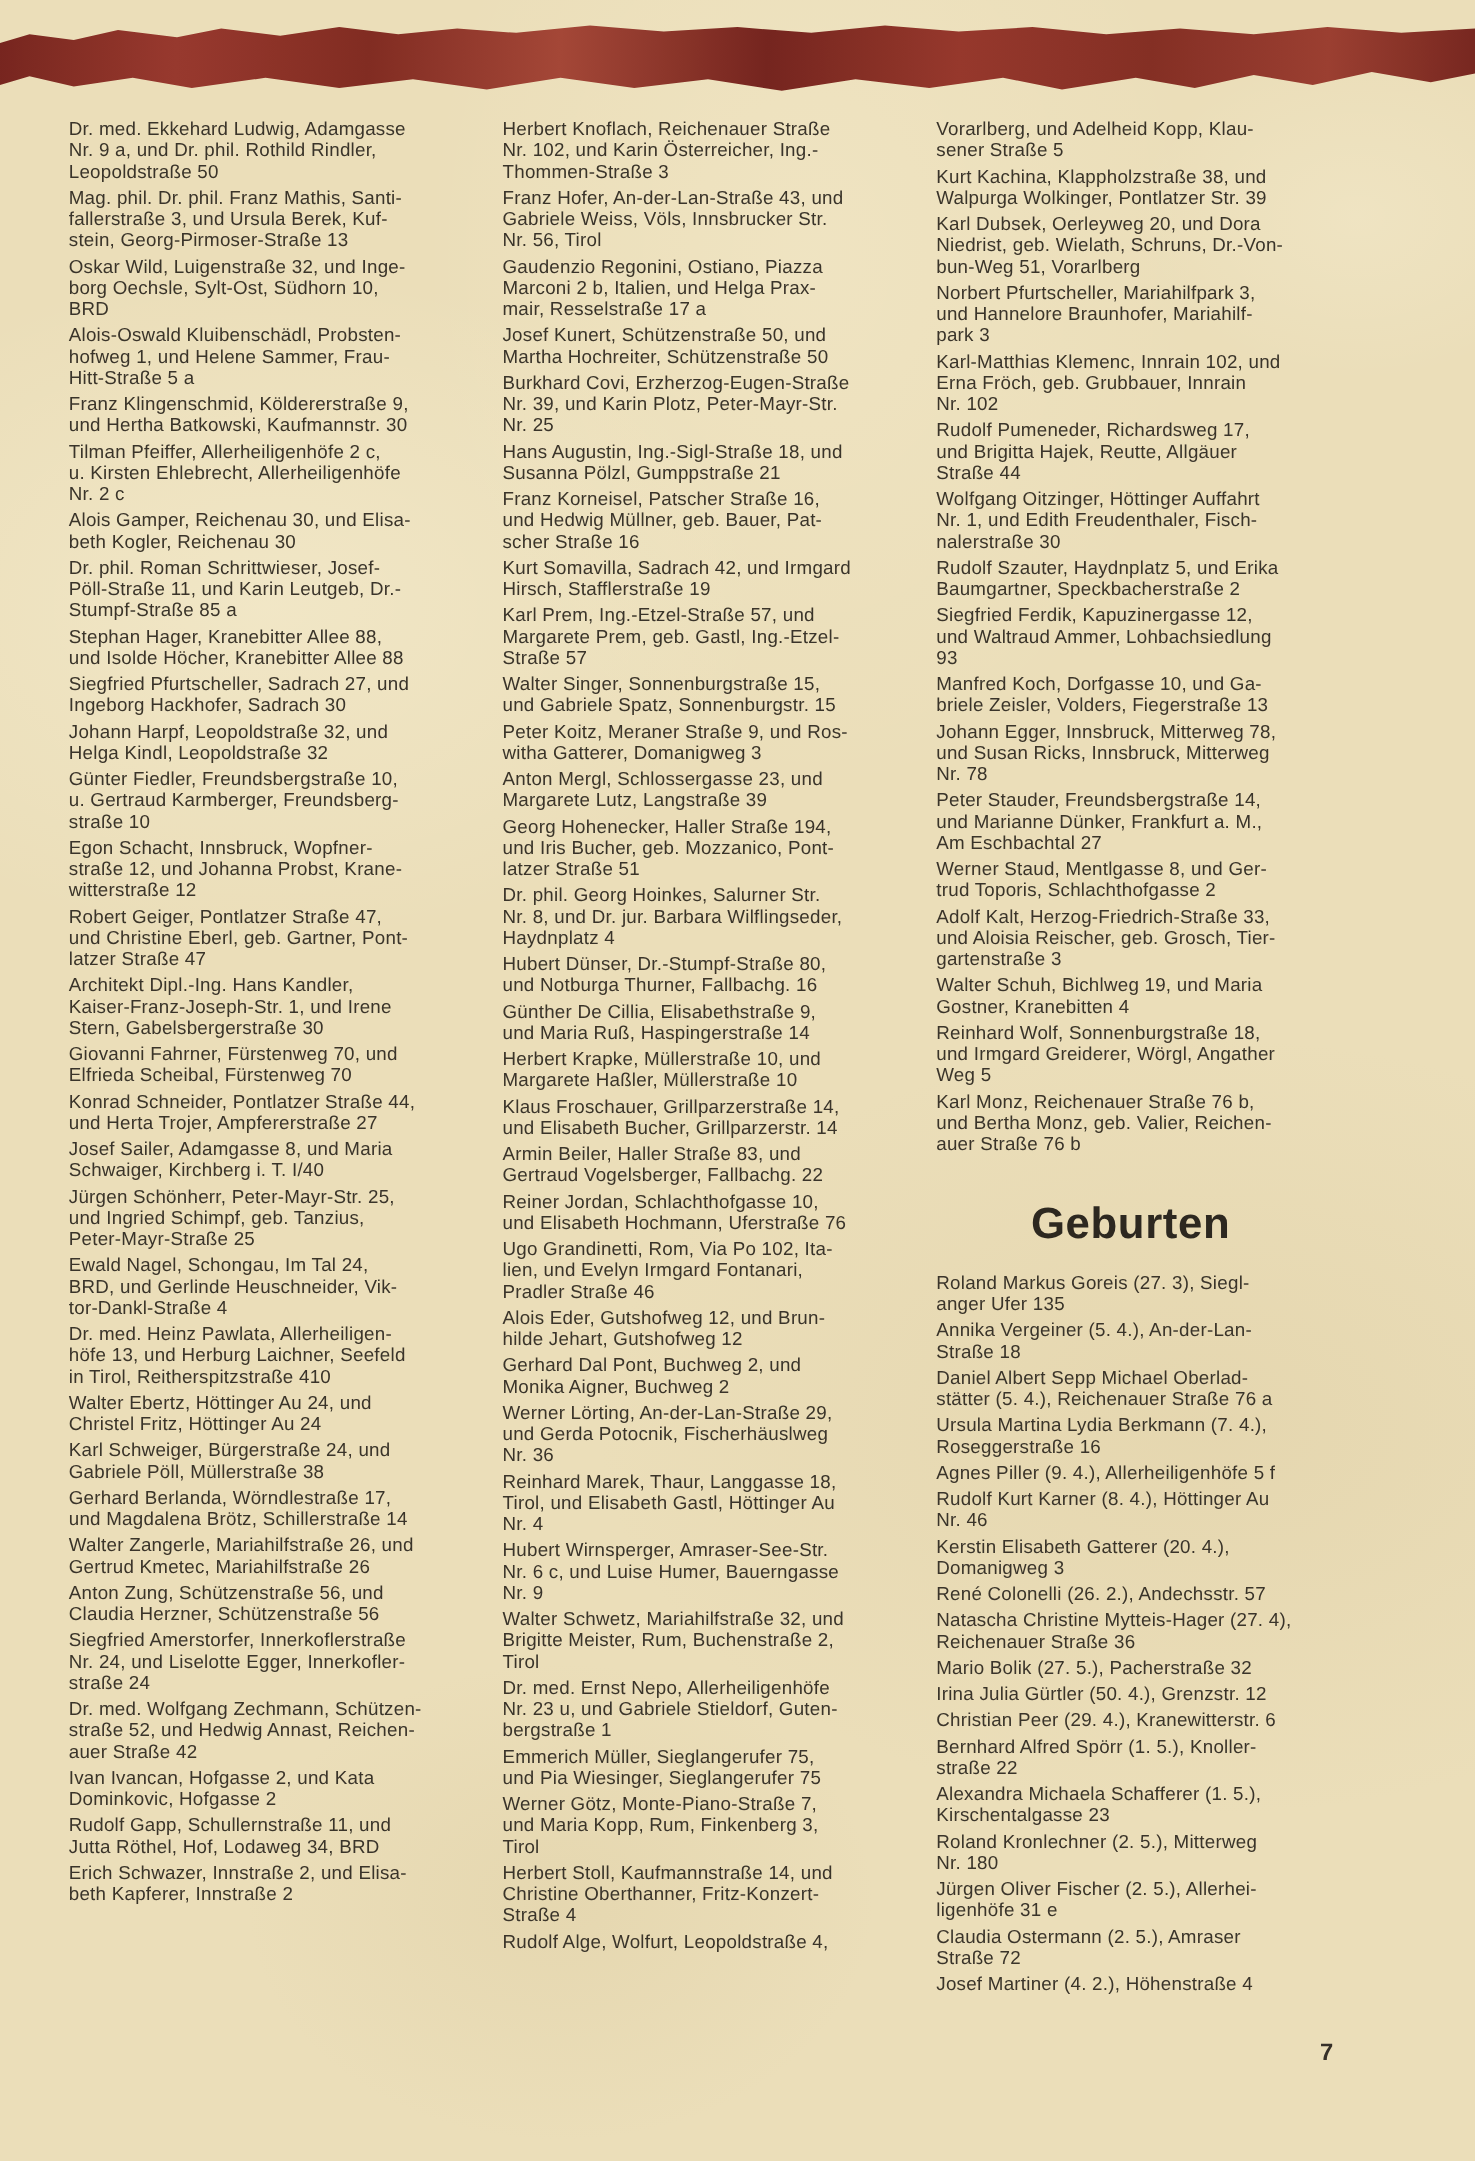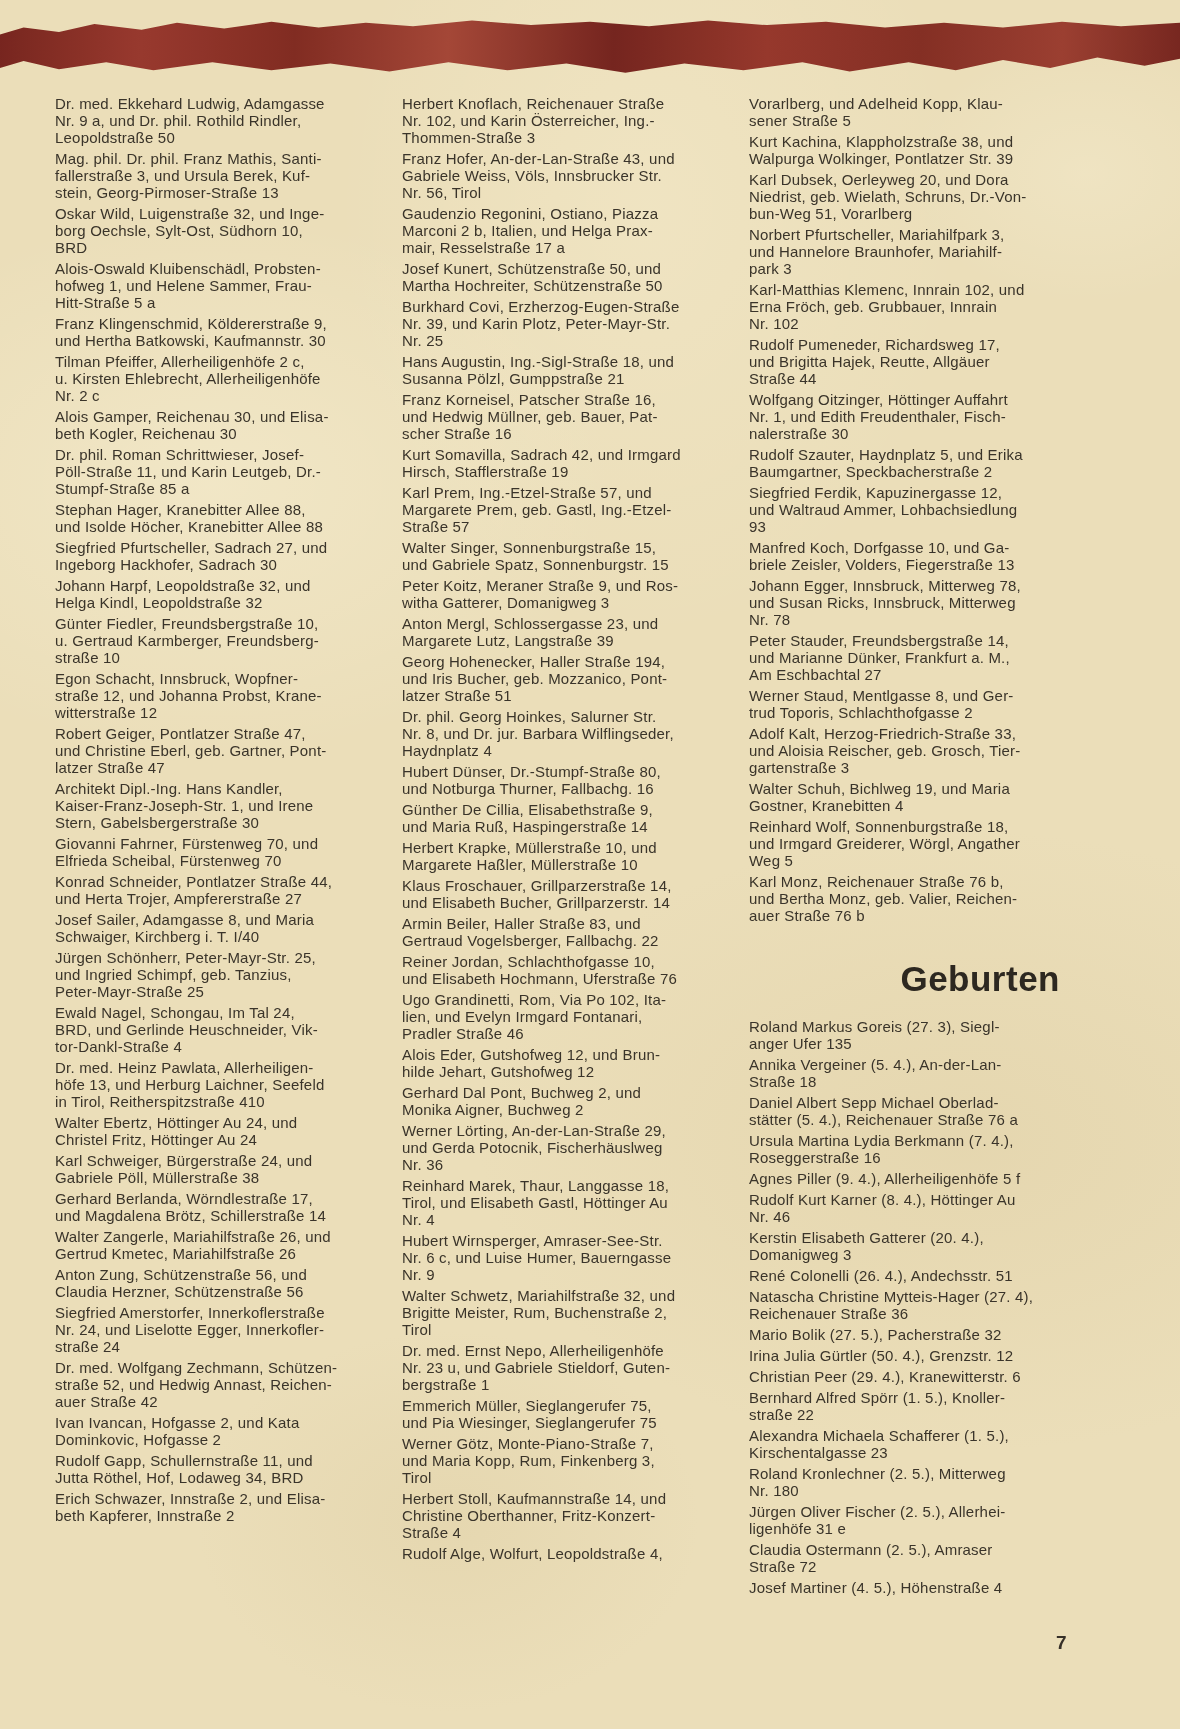--- a/index.html
+++ b/index.html
@@ -46,21 +46,21 @@
     font-size: 15px;
     line-height: 17px;
     letter-spacing: 0.2px;
     white-space: nowrap;
   }
   .births-header {
     font-size: 35px;
     line-height: 38px;
     font-weight: bold;
     letter-spacing: 0.5px;
-    text-align: right;
+    text-align: center;
     color: #2d2820;
     margin: 36px 0 20px 0;
   }
   .page-number {
     position: absolute;
     left: 1056px; top: 1632px;
     font-size: 19px;
     font-weight: bold;
     color: #36302六8;
     color: #363028;
@@ -161,28 +161,28 @@
       </div>
     <h2 class="births-header">Geburten</h2>
     <div>
         <p class="entry">Roland Markus Goreis (27. 3), Siegl-<br>anger Ufer 135</p>
         <p class="entry">Annika Vergeiner (5. 4.), An-der-Lan-<br>Straße 18</p>
         <p class="entry">Daniel Albert Sepp Michael Oberlad-<br>stätter (5. 4.), Reichenauer Straße 76 a</p>
         <p class="entry">Ursula Martina Lydia Berkmann (7. 4.),<br>Roseggerstraße 16</p>
         <p class="entry">Agnes Piller (9. 4.), Allerheiligenhöfe 5 f</p>
         <p class="entry">Rudolf Kurt Karner (8. 4.), Höttinger Au<br>Nr. 46</p>
         <p class="entry">Kerstin Elisabeth Gatterer (20. 4.),<br>Domanigweg 3</p>
-        <p class="entry">René Colonelli (26. 4.), Andechsstr. 51</p>
+        <p class="entry">René Colonelli (26. 2.), Andechsstr. 57</p>
         <p class="entry">Natascha Christine Mytteis-Hager (27. 4),<br>Reichenauer Straße 36</p>
         <p class="entry">Mario Bolik (27. 5.), Pacherstraße 32</p>
         <p class="entry">Irina Julia Gürtler (50. 4.), Grenzstr. 12</p>
         <p class="entry">Christian Peer (29. 4.), Kranewitterstr. 6</p>
         <p class="entry">Bernhard Alfred Spörr (1. 5.), Knoller-<br>straße 22</p>
         <p class="entry">Alexandra Michaela Schafferer (1. 5.),<br>Kirschentalgasse 23</p>
         <p class="entry">Roland Kronlechner (2. 5.), Mitterweg<br>Nr. 180</p>
         <p class="entry">Jürgen Oliver Fischer (2. 5.), Allerhei-<br>ligenhöfe 31 e</p>
         <p class="entry">Claudia Ostermann (2. 5.), Amraser<br>Straße 72</p>
-        <p class="entry">Josef Martiner (4. 5.), Höhenstraße 4</p>
+        <p class="entry">Josef Martiner (4. 2.), Höhenstraße 4</p>
       </div>
   </section>
 </main>
 
 <div class="page-number">7</div>
 
 </body></html>

